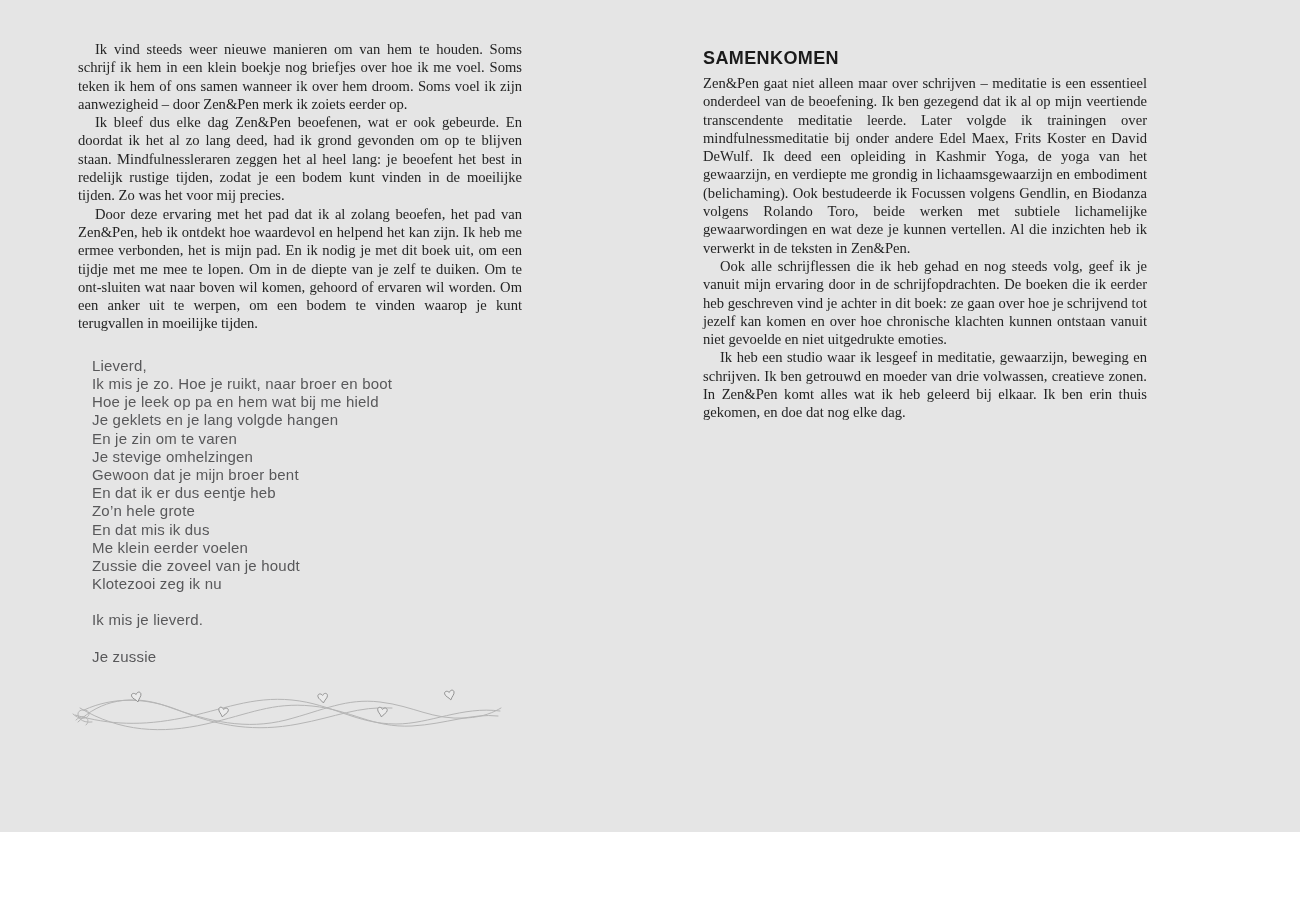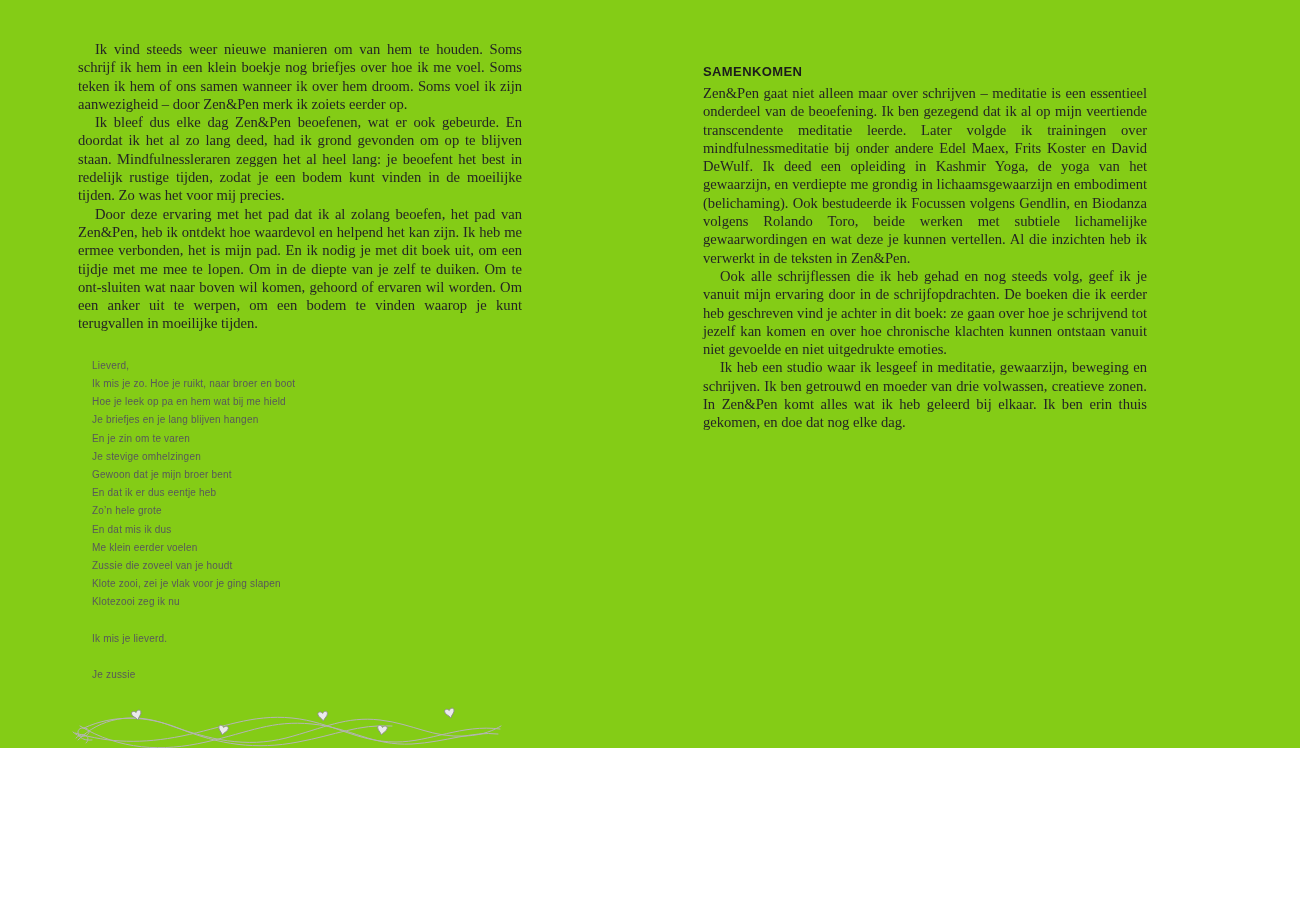--- a/index.html
+++ b/index.html
@@ -1,20 +1,20 @@
 <!DOCTYPE html>
 <html lang="nl"><head>
 <meta charset="utf-8">
 <style>
   html, body { margin: 0; padding: 0; background: #ffffff; }
   .spread {
     position: relative;
     width: 1300px;
-    height: 748px;
-    background: #84cc16;
+    height: 832px;
+    background: #e5e5e5;
     overflow: hidden;
     font-family: "Liberation Serif", serif;
   }
   .col {
     position: absolute;
     width: 444px;
   }
   .col-left  { left: 78px;  top: 40px; }
   .col-right { left: 703px; top: 48px; }
 
@@ -22,33 +22,33 @@
     margin: 0;
     font-size: 14.6px;
     line-height: 18.3px;
     text-align: justify;
     color: #242424;
     text-indent: 17px;
   }
   .para.no-indent { text-indent: 0; }
 
   .section-heading {
-    margin: 16px 0 5px 0;
+    margin: 0 0 5px 0;
     font-family: "Liberation Sans", sans-serif;
     font-weight: bold;
-    font-size: 13px;
+    font-size: 18px;
     letter-spacing: 0.4px;
     color: #1b1b1b;
   }
 
   .poem {
     margin: 24px 0 0 14px;
     font-family: "Liberation Sans", sans-serif;
     font-weight: 300;
-    font-size: 10px;
+    font-size: 15px;
     line-height: 18.2px;
     letter-spacing: 0.2px;
     color: #58585a;
   }
   .poem-line { white-space: nowrap; }
   .poem-gap { height: 18px; }
 
   .divider-wrap {
     margin: 14px 0 0 -8px;
     width: 432px;
@@ -73,30 +73,29 @@
 
   <div class="col col-left">
     <p class="para">Ik vind steeds weer nieuwe manieren om van hem te houden. Soms schrijf ik hem in een klein boekje nog briefjes over hoe ik me voel. Soms teken ik hem of ons samen wanneer ik over hem droom. Soms voel ik zijn aanwezigheid – door Zen&amp;Pen merk ik zoiets eerder op.</p>
     <p class="para">Ik bleef dus elke dag Zen&amp;Pen beoefenen, wat er ook gebeurde. En doordat ik het al zo lang deed, had ik grond gevonden om op te blijven staan. Mindfulnessleraren zeggen het al heel lang: je beoefent het best in redelijk rustige tijden, zodat je een bodem kunt vinden in de moeilijke tijden. Zo was het voor mij precies.</p>
     <p class="para">Door deze ervaring met het pad dat ik al zolang beoefen, het pad van Zen&amp;Pen, heb ik ontdekt hoe waardevol en helpend het kan zijn. Ik heb me ermee verbonden, het is mijn pad. En ik nodig je met dit boek uit, om een tijdje met me mee te lopen. Om in de diepte van je zelf te duiken. Om te ont-sluiten wat naar boven wil komen, gehoord of ervaren wil worden. Om een anker uit te werpen, om een bodem te vinden waarop je kunt terugvallen in moeilijke tijden.</p>
 
     <div class="poem">
       <div class="poem-line">Lieverd,</div>
       <div class="poem-line">Ik mis je zo. Hoe je ruikt, naar broer en boot</div>
       <div class="poem-line">Hoe je leek op pa en hem wat bij me hield</div>
-      <div class="poem-line">Je briefjes en je lang blijven hangen</div>
+      <div class="poem-line">Je geklets en je lang volgde hangen</div>
       <div class="poem-line">En je zin om te varen</div>
       <div class="poem-line">Je stevige omhelzingen</div>
       <div class="poem-line">Gewoon dat je mijn broer bent</div>
       <div class="poem-line">En dat ik er dus eentje heb</div>
       <div class="poem-line">Zo’n hele grote</div>
       <div class="poem-line">En dat mis ik dus</div>
       <div class="poem-line">Me klein eerder voelen</div>
       <div class="poem-line">Zussie die zoveel van je houdt</div>
-      <div class="poem-line">Klote zooi, zei je vlak voor je ging slapen</div>
       <div class="poem-line">Klotezooi zeg ik nu</div>
       <div class="poem-gap"></div>
       <div class="poem-line">Ik mis je lieverd.</div>
       <div class="poem-gap"></div>
       <div class="poem-line">Je zussie</div>
     </div>
 
     <div class="divider-wrap">
       <svg width="432" height="62" viewBox="0 0 432 62" xmlns="http://www.w3.org/2000/svg">
         <g fill="none" stroke="#b5b5b5" stroke-width="1" stroke-linecap="round">

